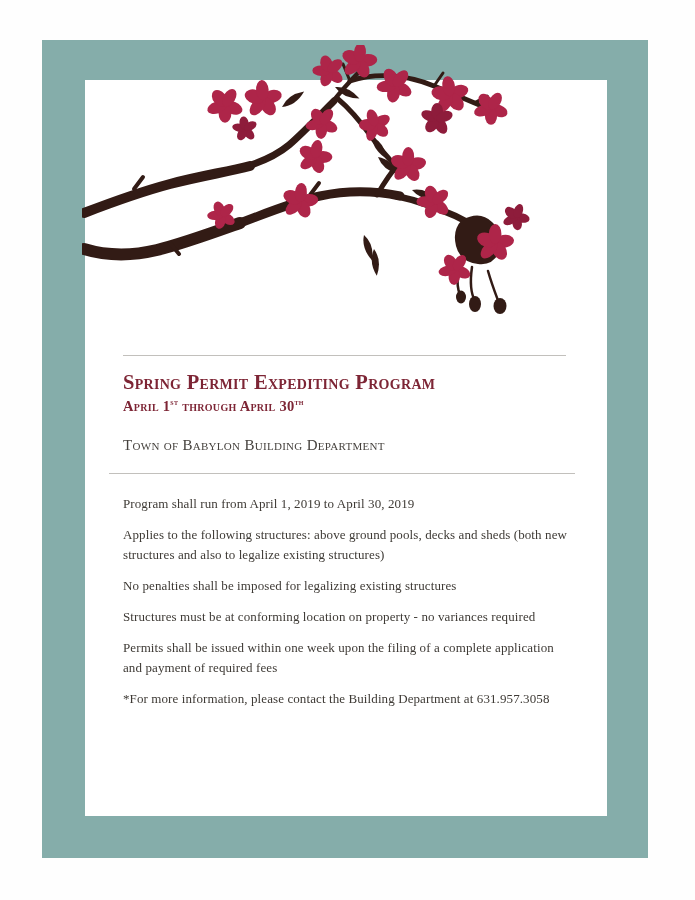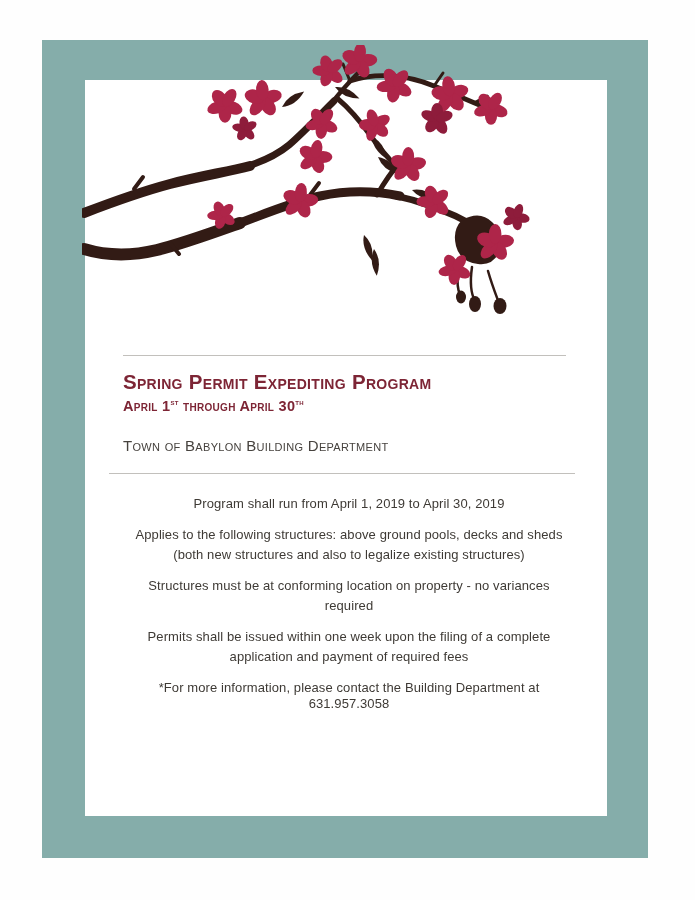--- a/index.html
+++ b/index.html
@@ -66,21 +66,20 @@
     font-variant: small-caps;
     letter-spacing: 0.3px;
     line-height: 23px;
     color: #46423e;
   }
   .body-copy p {
     margin: 11px 0 0 0;
     font-size: 13px;
     line-height: 20px;
     letter-spacing: 0.1px;
-    text-align: center;
   }
   .body-copy p:first-of-type { margin-top: 20px; }
   p.footnote {
     margin-top: 13px;
     font-size: 13px;
     line-height: 16px;
   }
 </style>
 </head>
 <body>
@@ -156,38 +155,39 @@
       <use href="#blossom" transform="translate(413,198) scale(1.05) rotate(-20)"></use>
       <use href="#blossom" transform="translate(373,224) scale(0.9) rotate(15)"></use>
     </g>
     <g fill="#8E1C3B">
       <use href="#blossom" transform="translate(163,84) scale(0.7) rotate(40)"></use>
       <use href="#blossom" transform="translate(355,74) scale(0.9) rotate(50)"></use>
       <use href="#blossom" transform="translate(434,172) scale(0.75)"></use>
     </g>
   </svg>
 
-  <div class="text-col" style="color: rgb(62, 58, 53);">
+  <div class="text-col" style="color: rgb(62, 58, 53); font-family: Liberation Serif, serif;">
 
     <hr class="rule rule-1" style="background-color: rgb(194, 192, 188);">
 
     <h1 class="flyer-title" style="color: rgb(125, 37, 53);">Spring Permit Expediting Program</h1>
 
     <h2 class="flyer-dates" style="color: rgb(125, 37, 53);">
       <span>April 1</span><sup>st</sup><span> through April 30</span><sup>th</sup>
     </h2>
 
     <div class="org-block">
       <div>Town of Babylon Building Department</div>
     </div>
 
     <hr class="rule rule-2" style="background-color: rgb(194, 192, 188);">
 
     <div class="body-copy">
       <p>Program shall run from April 1, 2019 to April 30, 2019</p>
       <p>Applies to the following structures: above ground pools, decks and sheds (both new structures and also to legalize existing structures)</p>
+      <p>No penalties shall be imposed for legalizing existing structures</p>
       <p>Structures must be at conforming location on property - no variances required</p>
       <p>Permits shall be issued within one week upon the filing of a complete application and payment of required fees</p>
       <p class="footnote">*For more information, please contact the Building Department at 631.957.3058</p>
     </div>
 
   </div>
 </div>
 
 </body></html>

